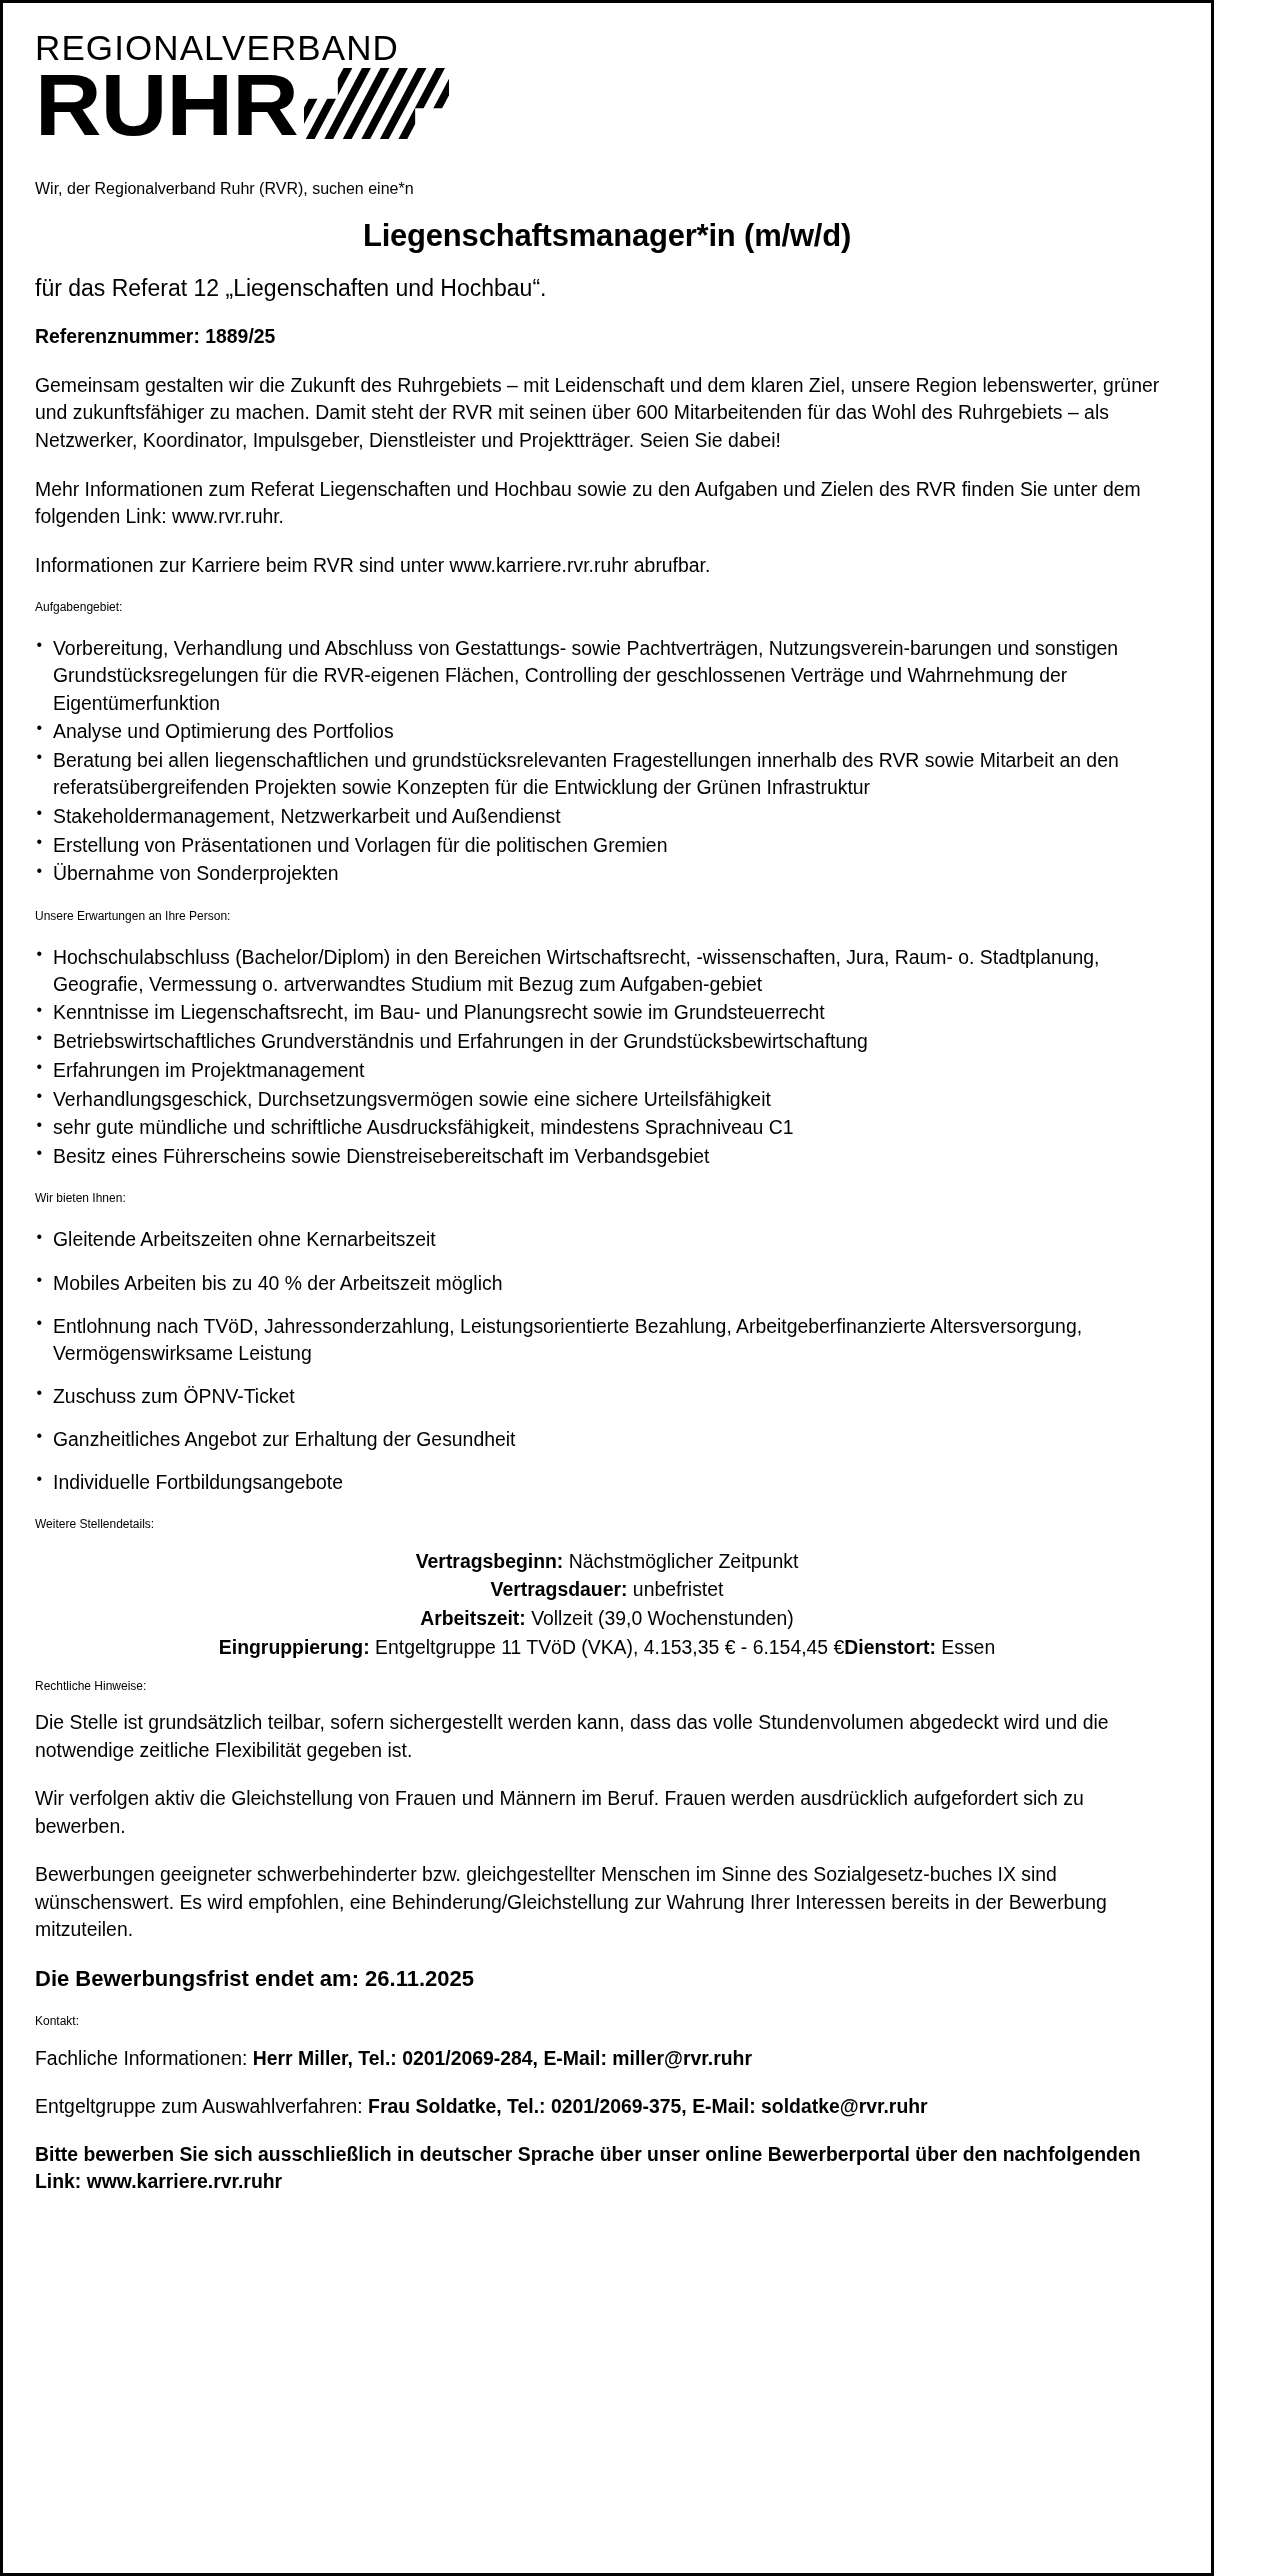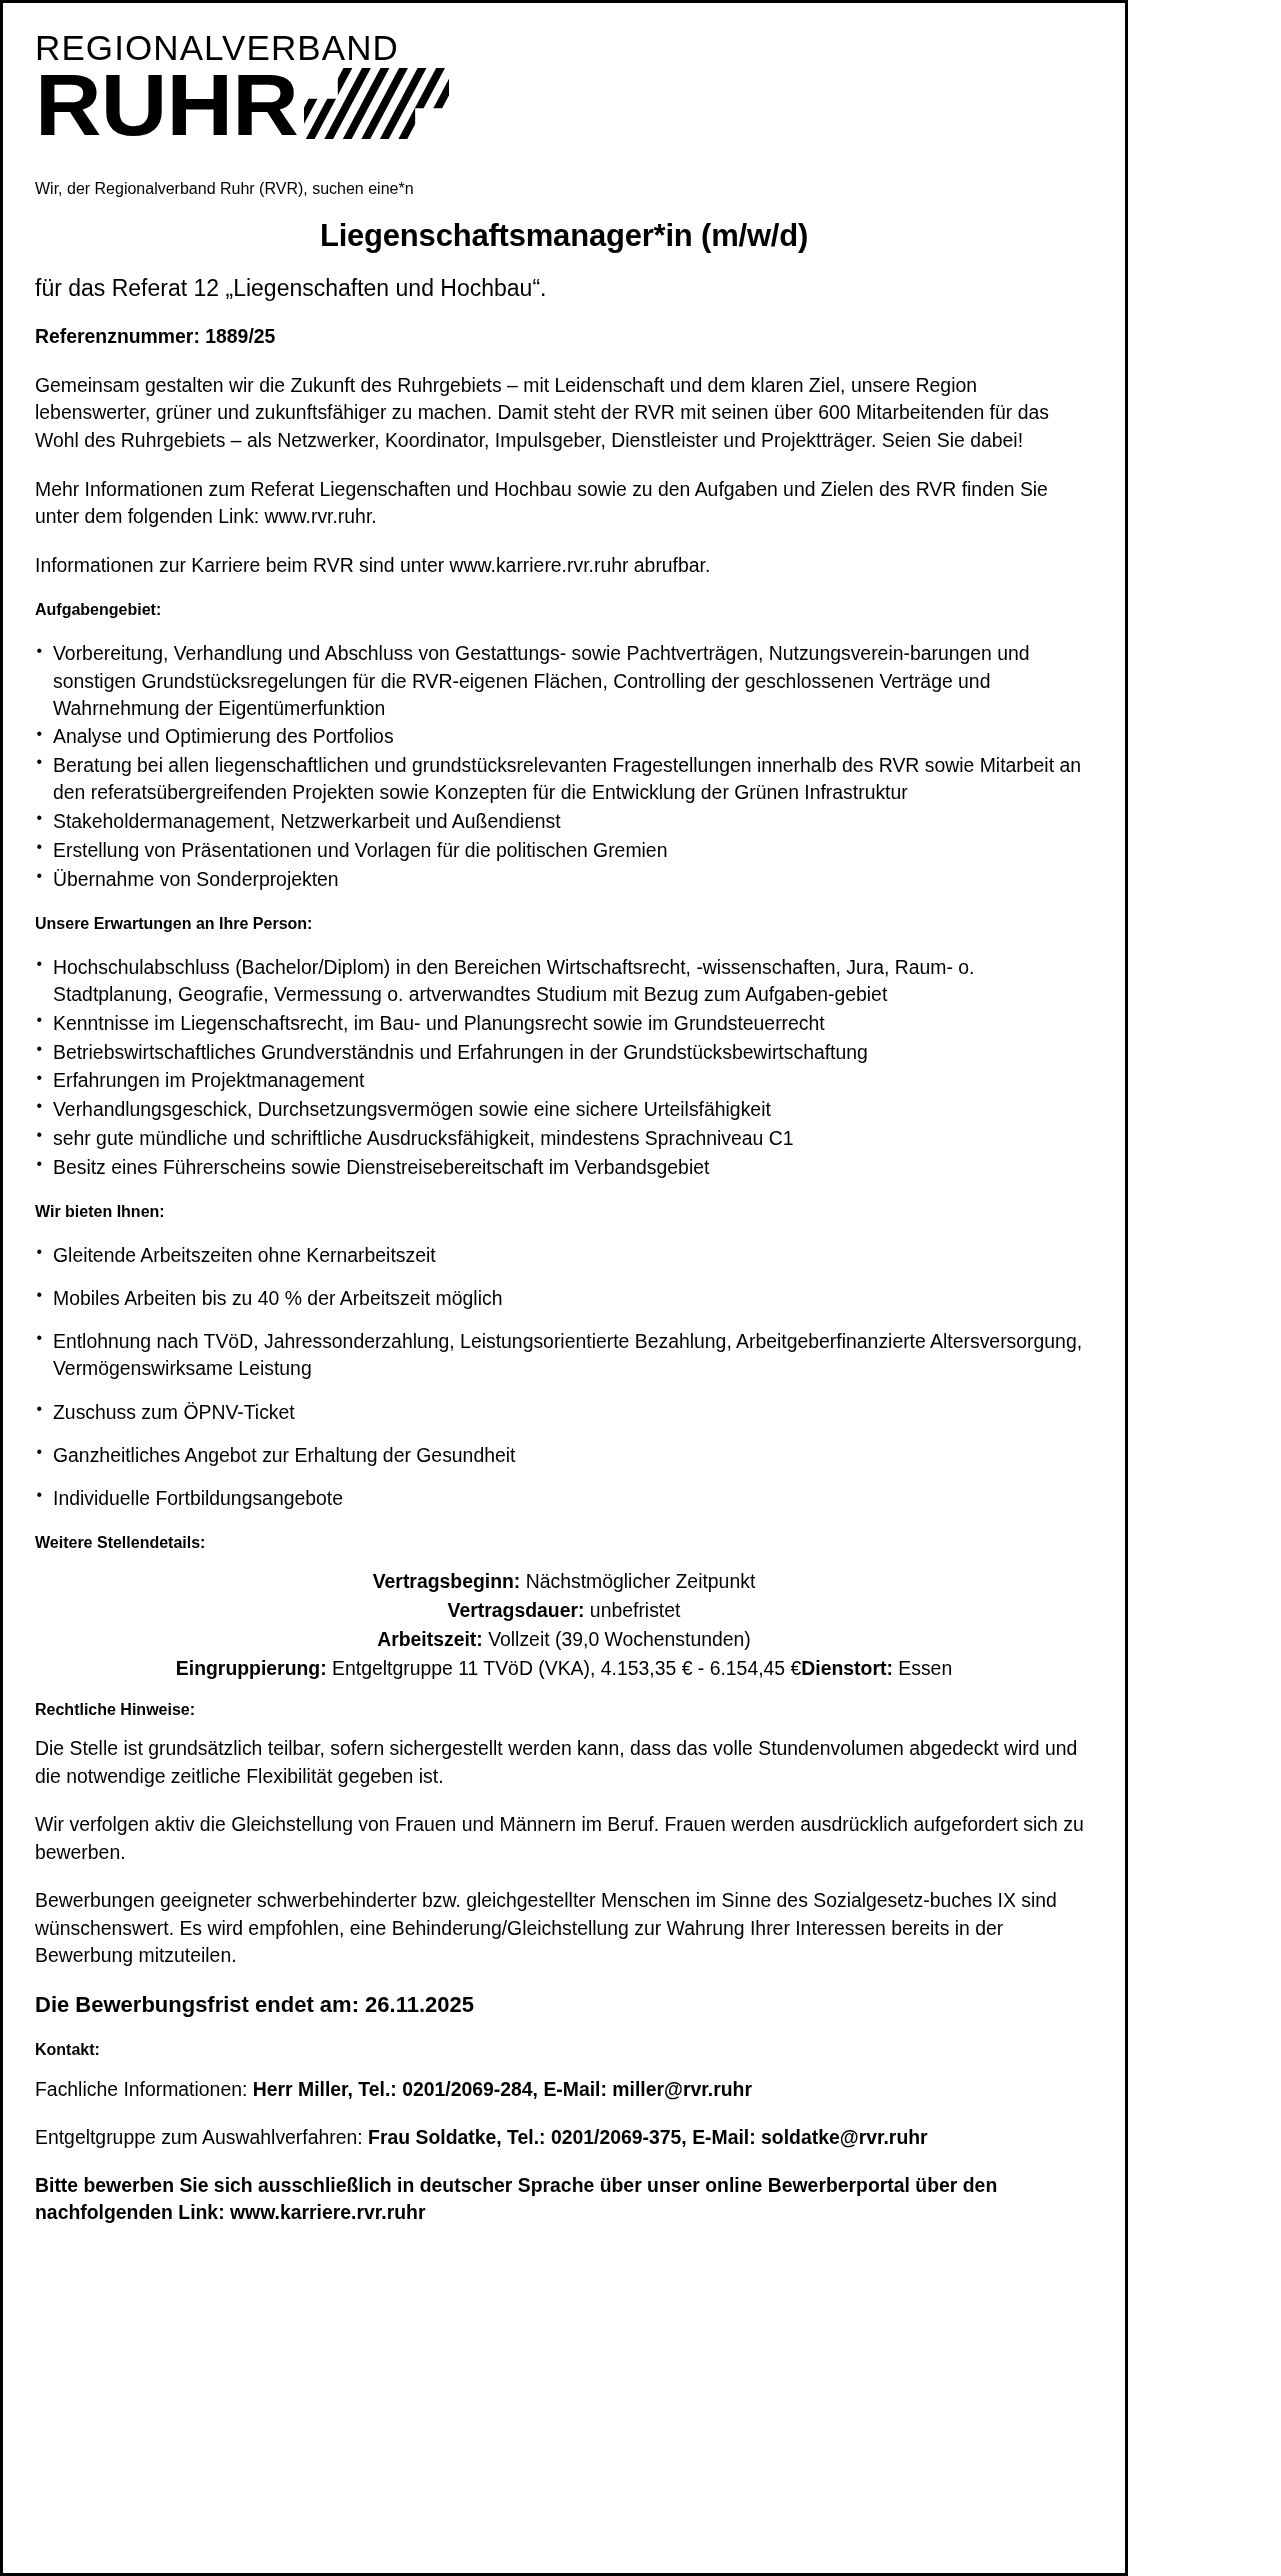--- a/index.html
+++ b/index.html
@@ -8,21 +8,21 @@
     background: #ffffff;
   }
   body {
     width: 1282px;
     font-family: "Liberation Sans", "DejaVu Sans", sans-serif;
     color: #000000;
     -webkit-font-smoothing: antialiased;
   }
   .page {
     box-sizing: border-box;
-    width: 1128px;
+    width: 1214px;
     min-height: 2576px;
     border: 3.2px solid #000000;
     padding: 27.4px 32px 32px 32px;
     background: #ffffff;
   }
 
   
   .logo-block {
     margin: 0 0 37px 0;
   }
@@ -79,22 +79,22 @@
     font-weight: 700;
     line-height: 1.25;
     margin: 0 0 24px 0;
   }
   p.para {
     font-size: 19.4px;
     line-height: 1.42;
     margin: 0 0 21px 0;
   }
   h2.section {
-    font-size: 16px;
-    font-weight: 700;
+    font-size: 12px;
+    font-weight: 400;
     line-height: 1.3;
     margin: 0 0 19.4px 0;
   }
   h2.section.tight {
     margin-bottom: 14.5px;
   }
 
   
   ul.bullets {
     list-style: none;

